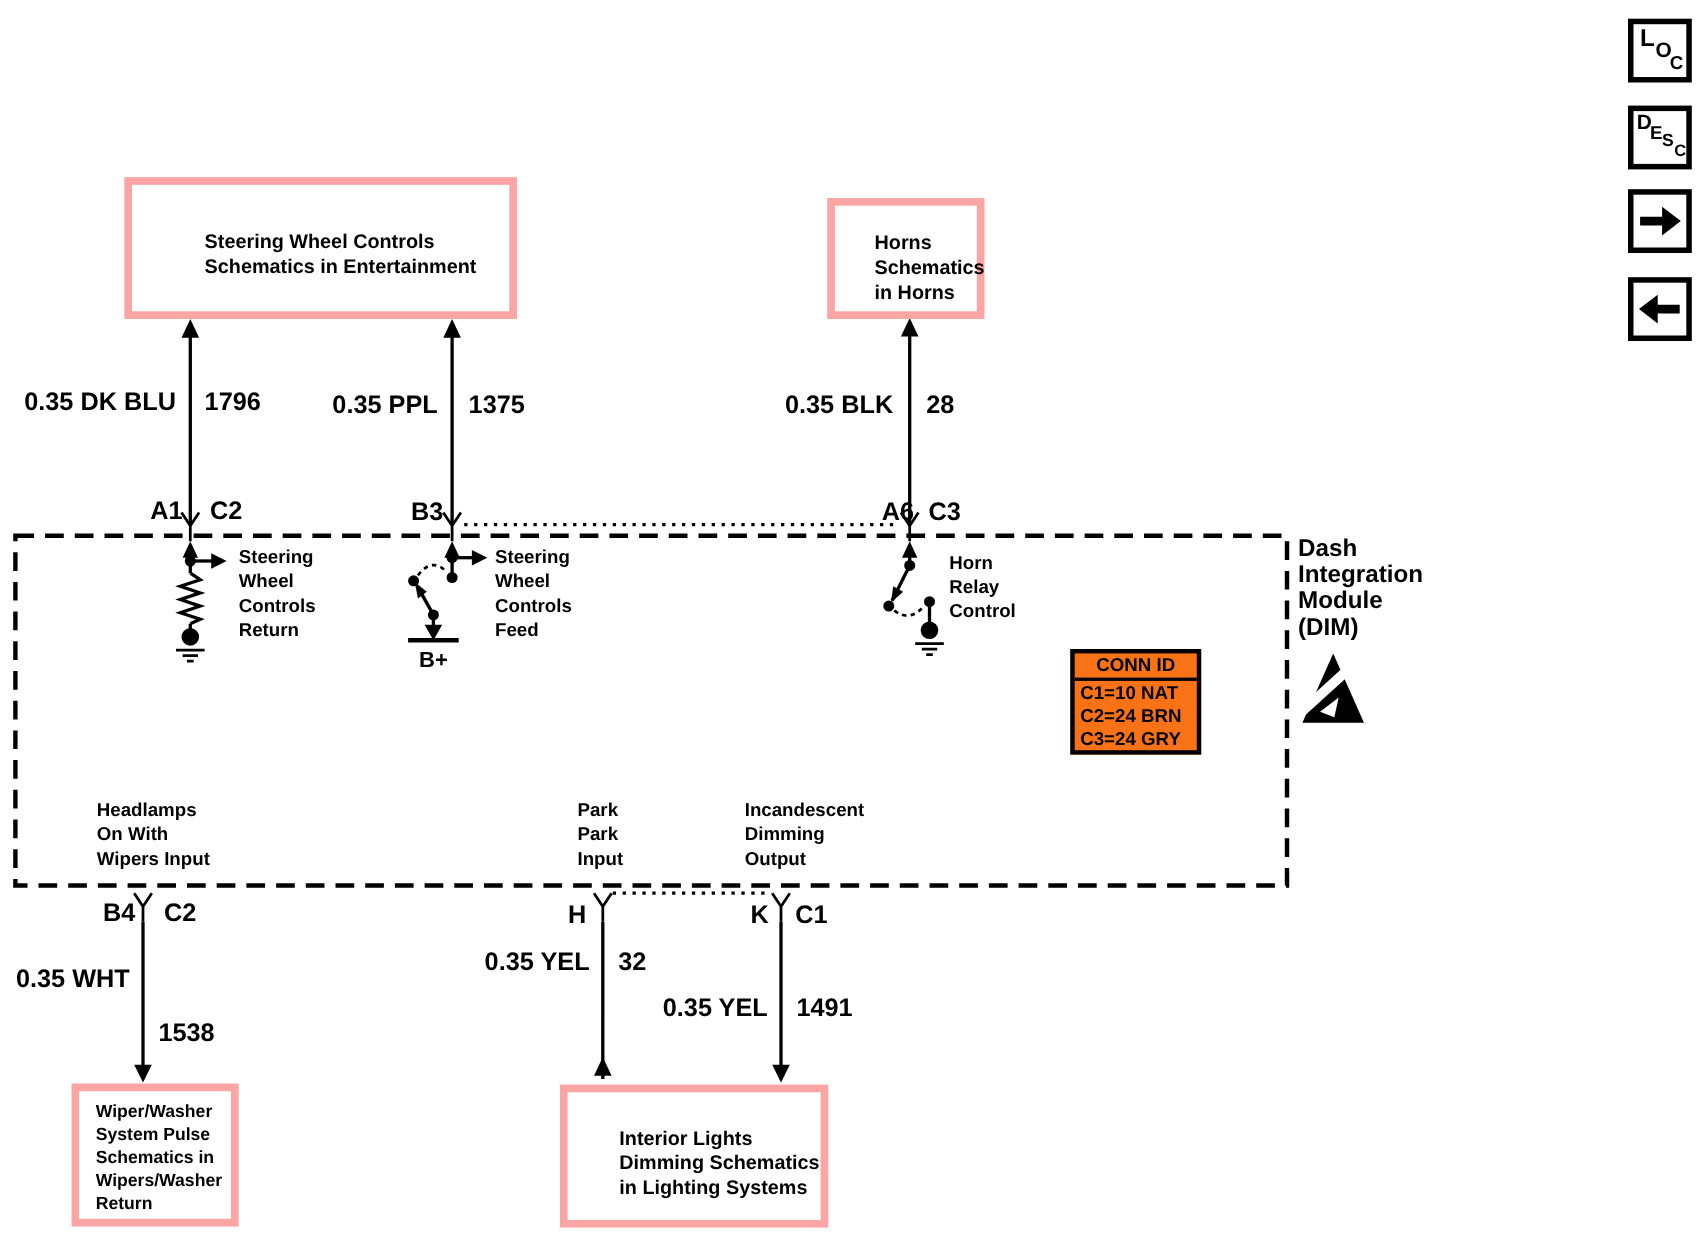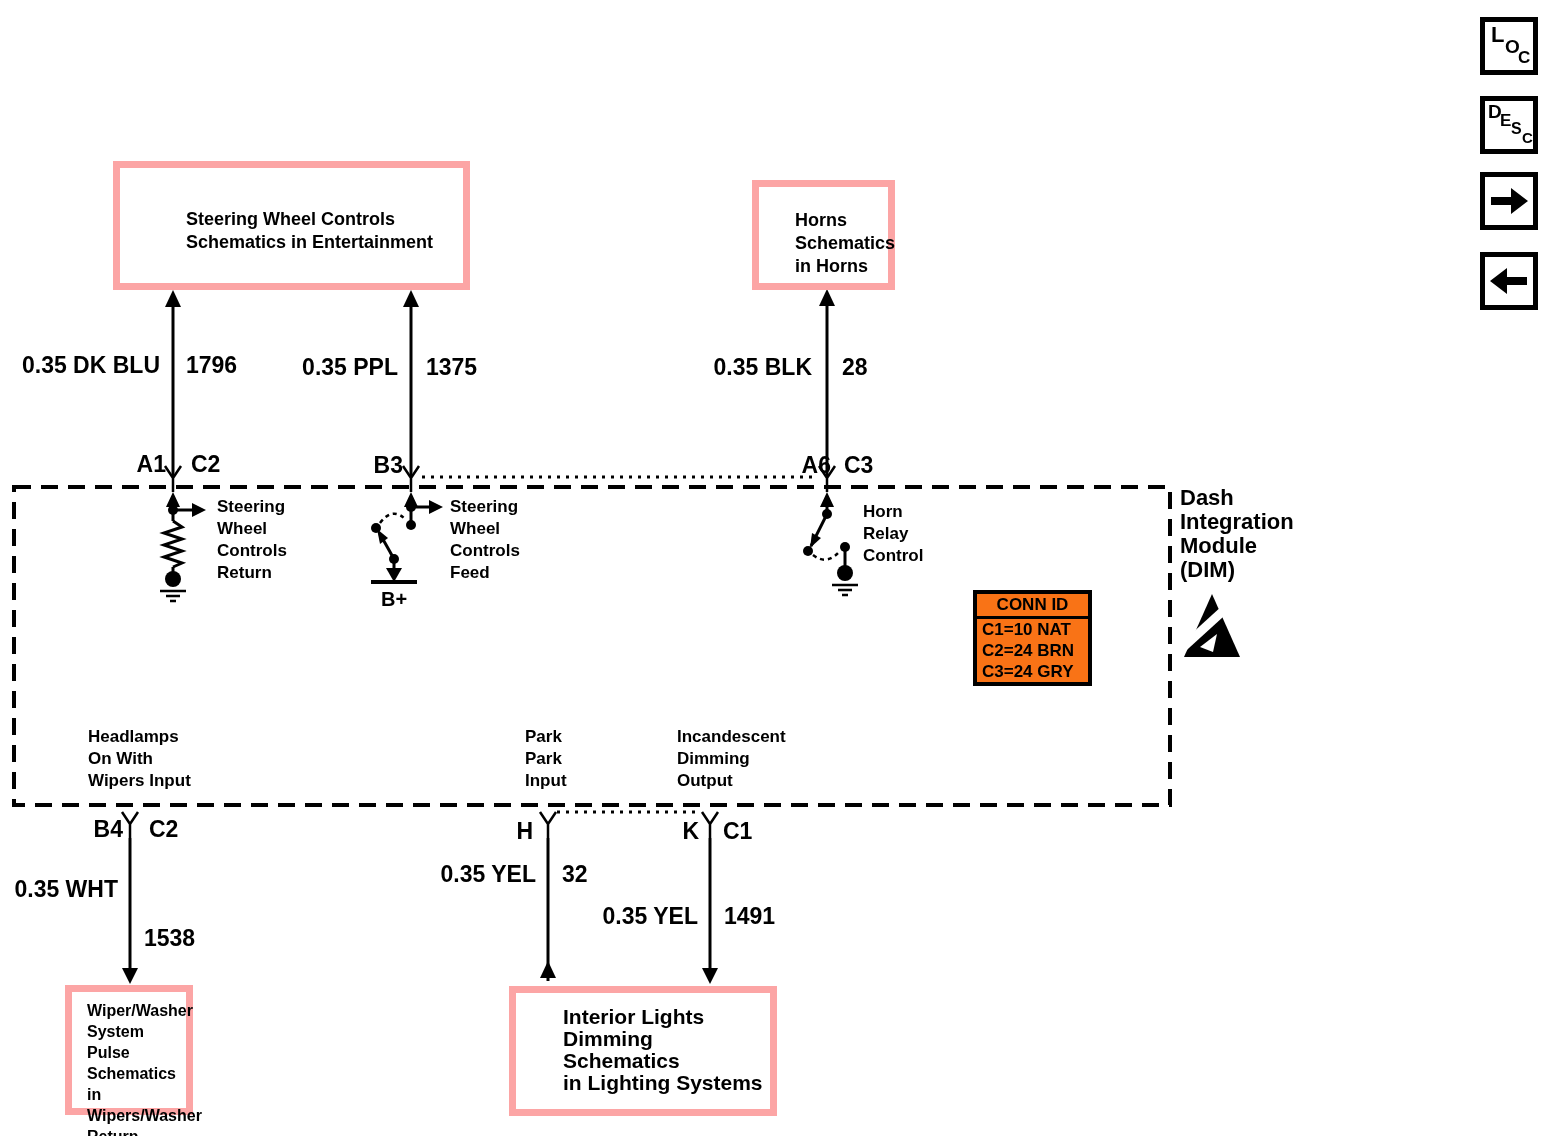--- a/index.html
+++ b/index.html
@@ -11,24 +11,24 @@
   .sz17{font-size:17px;line-height:22px;}
   .ra{transform:translateX(-100%);}
   .lbl span{display:block;}
   .refbox{position:absolute;border:7px solid #fca5a5;background:#fff;box-sizing:border-box;
           font-weight:bold;}
   .refbox span{display:block;}
   .box-steering{left:113px;top:161px;width:357px;height:129px;padding:40px 0 0 66px;
                 font-size:18px;line-height:23px;}
   .box-horns{left:752px;top:180px;width:143px;height:110px;padding:22px 0 0 36px;
              font-size:18px;line-height:23px;}
-  .box-wiper{left:65px;top:985px;width:128px;height:130px;padding:8px 0 0 15px;
+  .box-wiper{left:65px;top:985px;width:152px;height:130px;padding:8px 0 0 15px;
              font-size:16px;line-height:21px;}
-  .box-interior{left:509px;top:986px;width:268px;height:130px;padding:13px 0 0 47px;
-                font-size:21px;line-height:22px;}
+  .box-interior{left:509px;top:986px;width:244px;height:130px;padding:31px 0 0 47px;
+                font-size:18px;line-height:22px;}
   .dimname{left:1180px;top:486px;font-size:22px;line-height:24px;}
   .connid{position:absolute;left:973px;top:590px;width:119px;border:4px solid #000;
           background:#f97316;box-sizing:border-box;font-weight:bold;font-size:17px;}
   .connid .hdr{text-align:center;border-bottom:3px solid #000;padding:1px 0;}
   .connid .row{padding:0 0 0 5px;line-height:21px;}
   .toolbtn{position:absolute;left:1480px;width:58px;height:58px;border:5px solid #000;
            background:#fff;box-sizing:border-box;padding:0;cursor:pointer;}
   .toolbtn span{position:absolute;font-weight:bold;color:#000;line-height:1;}
   .btn-loc{top:17px;}  .btn-desc{top:96px;}  .btn-fwd{top:172px;} .btn-back{top:252px;}
 </style>

